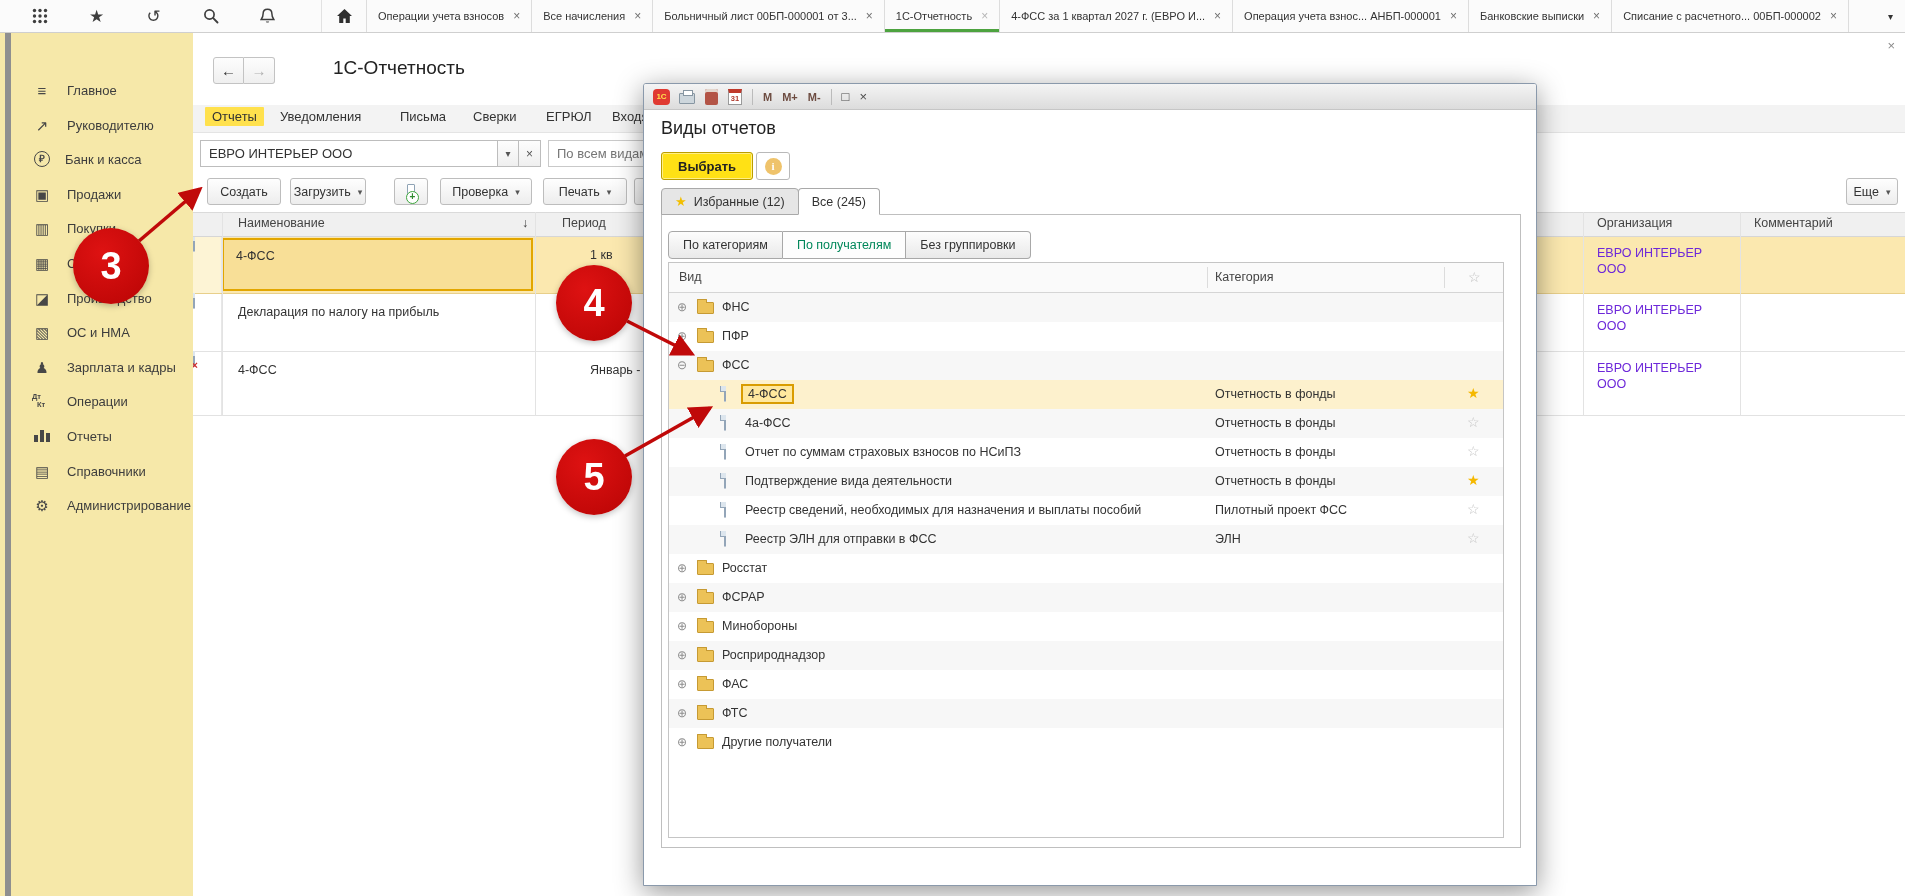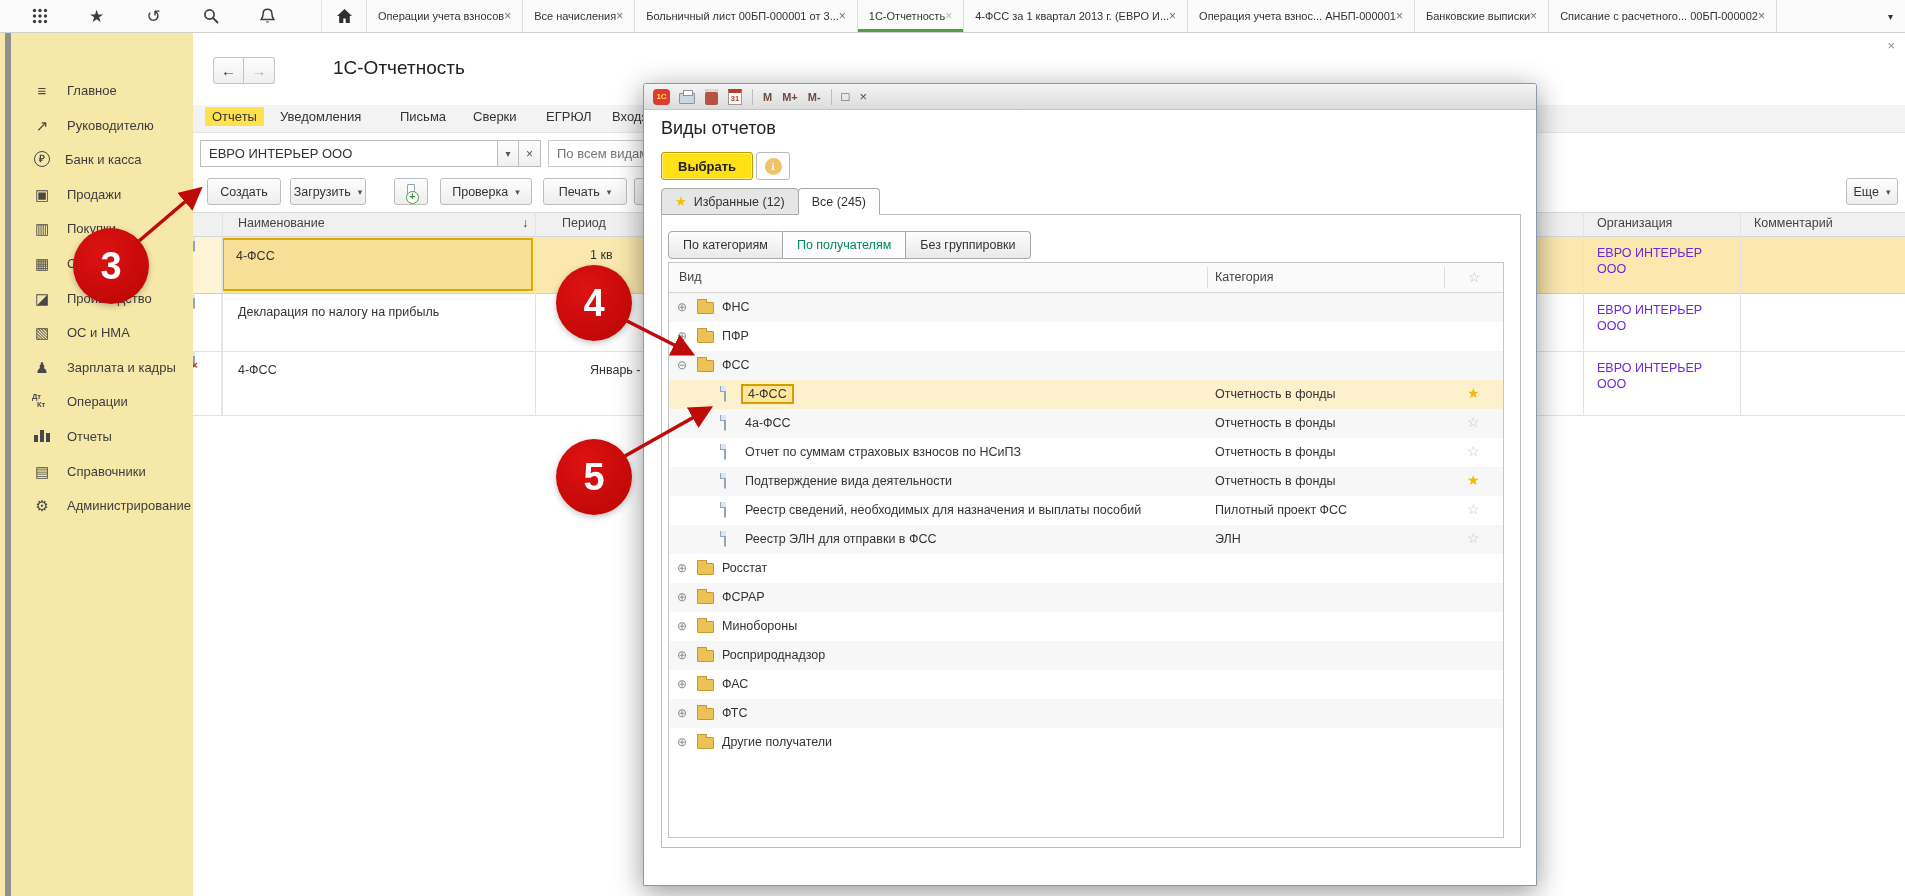--- a/index.html
+++ b/index.html
@@ -4,21 +4,21 @@
 <style>
   *{box-sizing:border-box;margin:0;padding:0}
   body{margin:0;font-family:"Liberation Sans",sans-serif;background:#fff;-webkit-font-smoothing:antialiased}
   .screen{position:relative;width:1905px;height:896px;background:#fff;overflow:hidden;font-size:12.5px;color:#333}
 
   
   .topbar{position:absolute;left:0;top:0;width:1905px;height:33px;background:#fbfbfb;border-bottom:1px solid #cfcfcf;display:flex;align-items:stretch;z-index:20}
   .tb-icons{display:flex;align-items:center;gap:38px;padding:0 22px 0 30px}
   .tb-ic{width:19px;height:19px;display:flex;align-items:center;justify-content:center;color:#3e3e3e;font-size:17px;cursor:pointer}
   .tb-home{width:46px;margin-left:22px;border-left:1px solid #e2e2e2;border-right:1px solid #ddd;display:flex;align-items:center;justify-content:center}
-  .tb-tab{display:flex;align-items:center;padding:4px 11px;border-right:1px solid #ddd;font-size:11px;color:#333;position:relative;white-space:nowrap;cursor:pointer}
+  .tb-tab{display:flex;align-items:center;gap:9px;padding:4px 11px;border-right:1px solid #ddd;font-size:11px;color:#333;position:relative;white-space:nowrap;cursor:pointer}
   .tb-tab.active::after{content:"";position:absolute;left:0;right:0;bottom:0;height:3px;background:#4da33f}
   .tb-close{color:#707070;font-size:12px;line-height:1}
   .tb-tab.active .tb-close{color:#b5b5b5}
   .tb-overflow{position:absolute;right:6px;top:0;height:33px;display:flex;align-items:center;color:#333;font-size:10px;padding:0 6px}
 
   
   .sidebar{position:absolute;left:0;top:33px;width:193px;height:863px;background:#f6e8a9;z-index:5}
   .sidebar .lstrip{position:absolute;left:5px;top:0;bottom:0;width:6px;background:#8f8f8f}
   .side-item{position:absolute;left:32px;height:34px;display:flex;align-items:center;gap:15px;color:#3d3d3d;font-size:13px;cursor:pointer;white-space:nowrap}
   .sic{width:20px;text-align:center;font-size:15px;color:#474747;flex:0 0 20px;line-height:1}
@@ -176,21 +176,21 @@
       </div>
     <div class="tb-tab">
         <span>Больничный лист 00БП-000001 от 3...</span>
         <span class="tb-close">×</span>
       </div>
     <div class="tb-tab active">
         <span>1С-Отчетность</span>
         <span class="tb-close">×</span>
       </div>
     <div class="tb-tab">
-        <span>4-ФСС за 1 квартал 2013 г. (ЕВРО И...</span>
+        <span>4-ФСС за 1 квартал 2027 г. (ЕВРО И...</span>
         <span class="tb-close">×</span>
       </div>
     <div class="tb-tab">
         <span>Операция учета взнос... АНБП-000001</span>
         <span class="tb-close">×</span>
       </div>
     <div class="tb-tab">
         <span>Банковские выписки</span>
         <span class="tb-close">×</span>
       </div>

